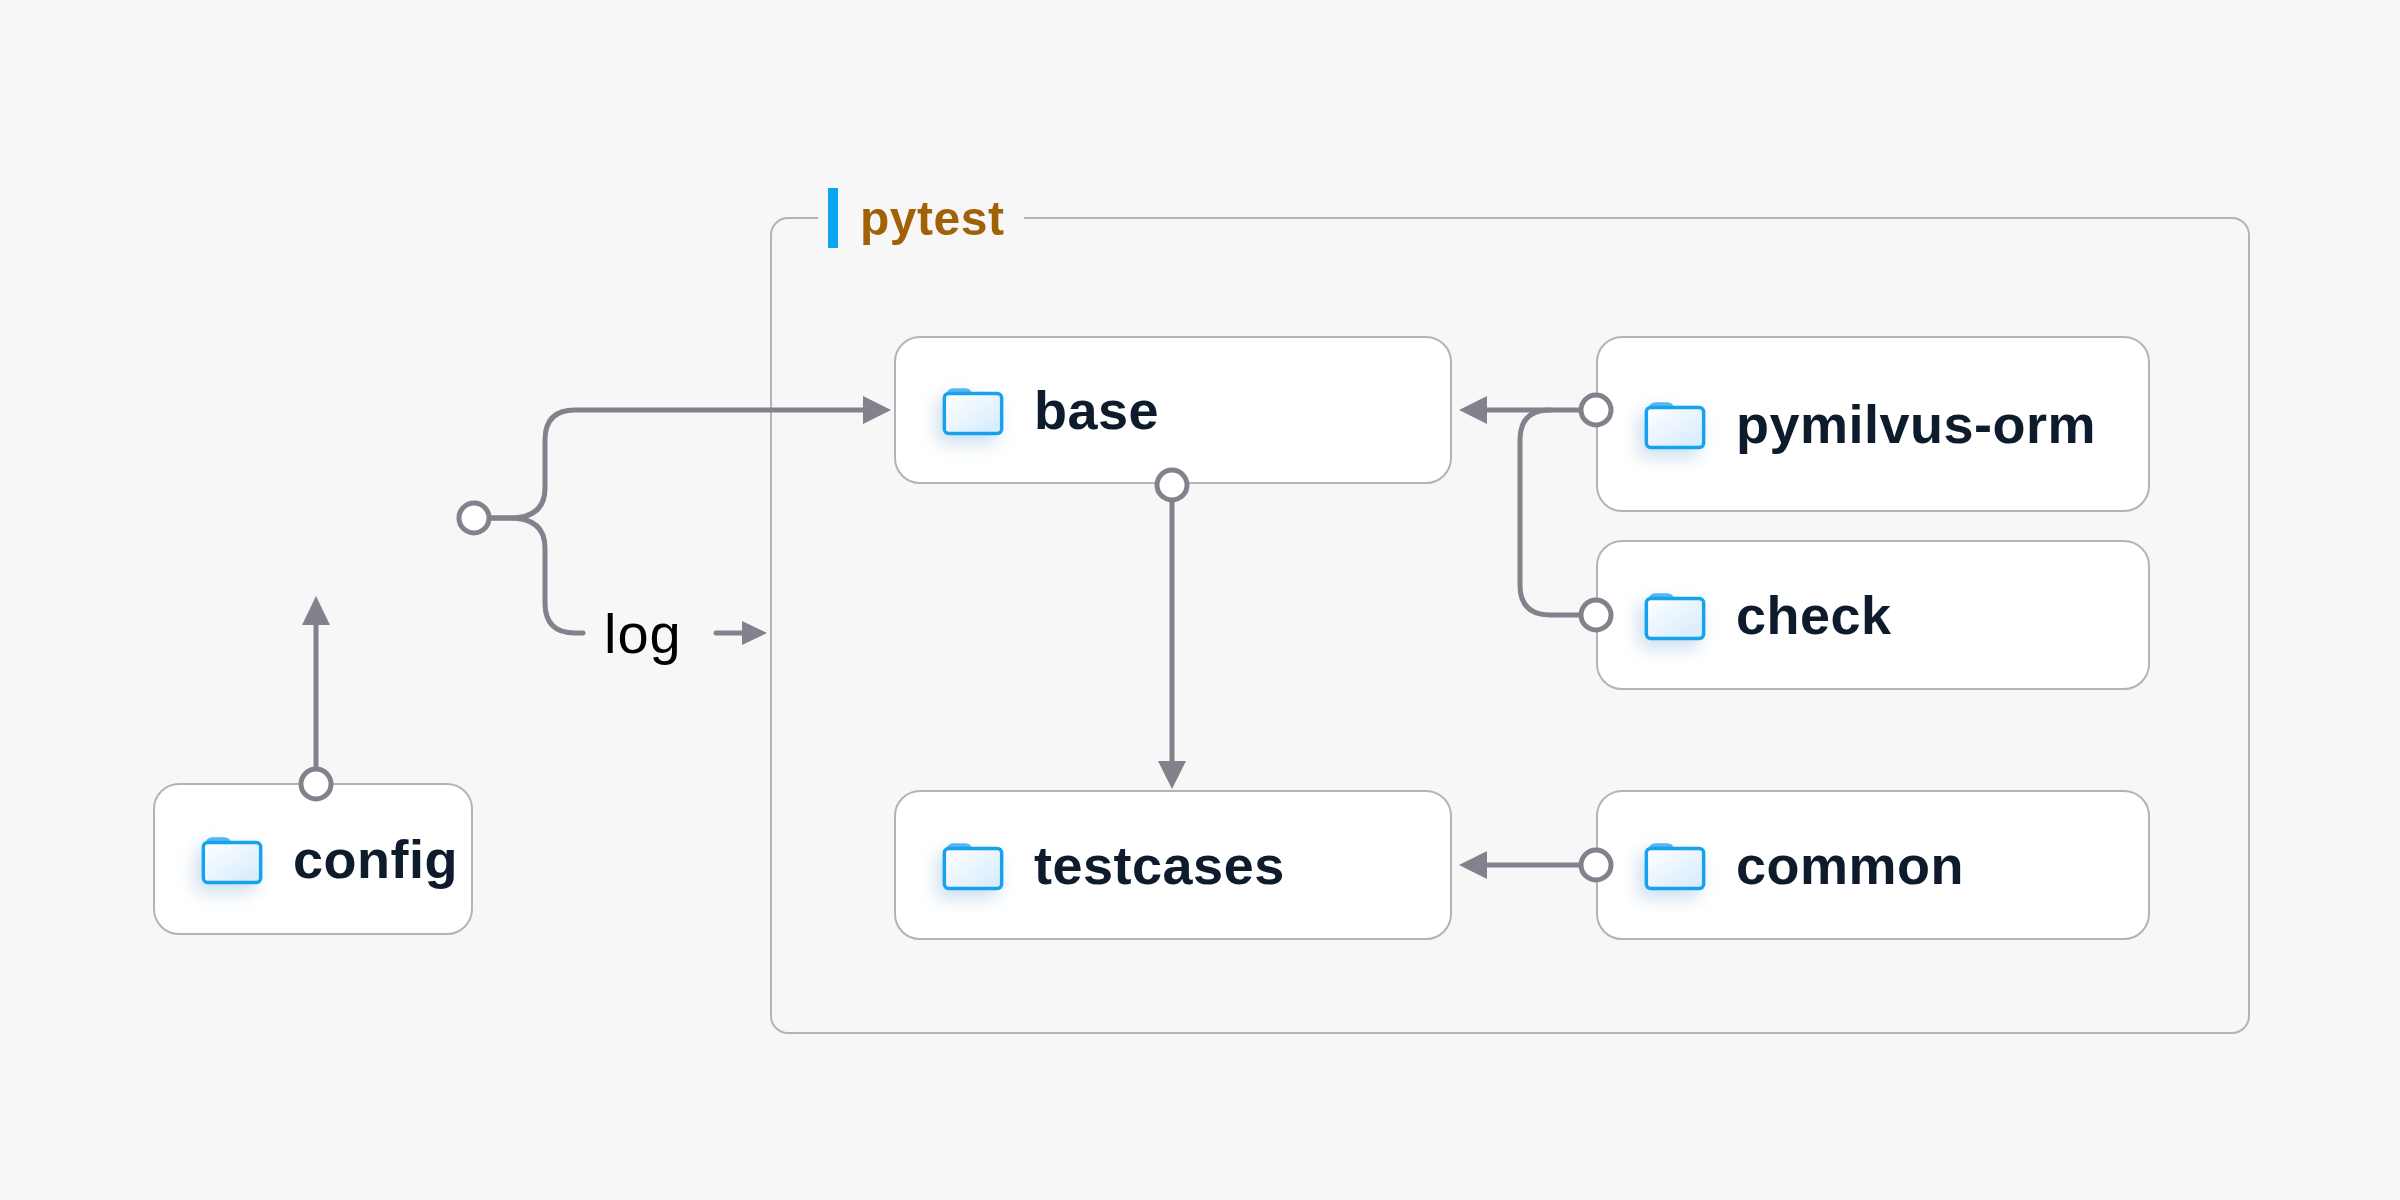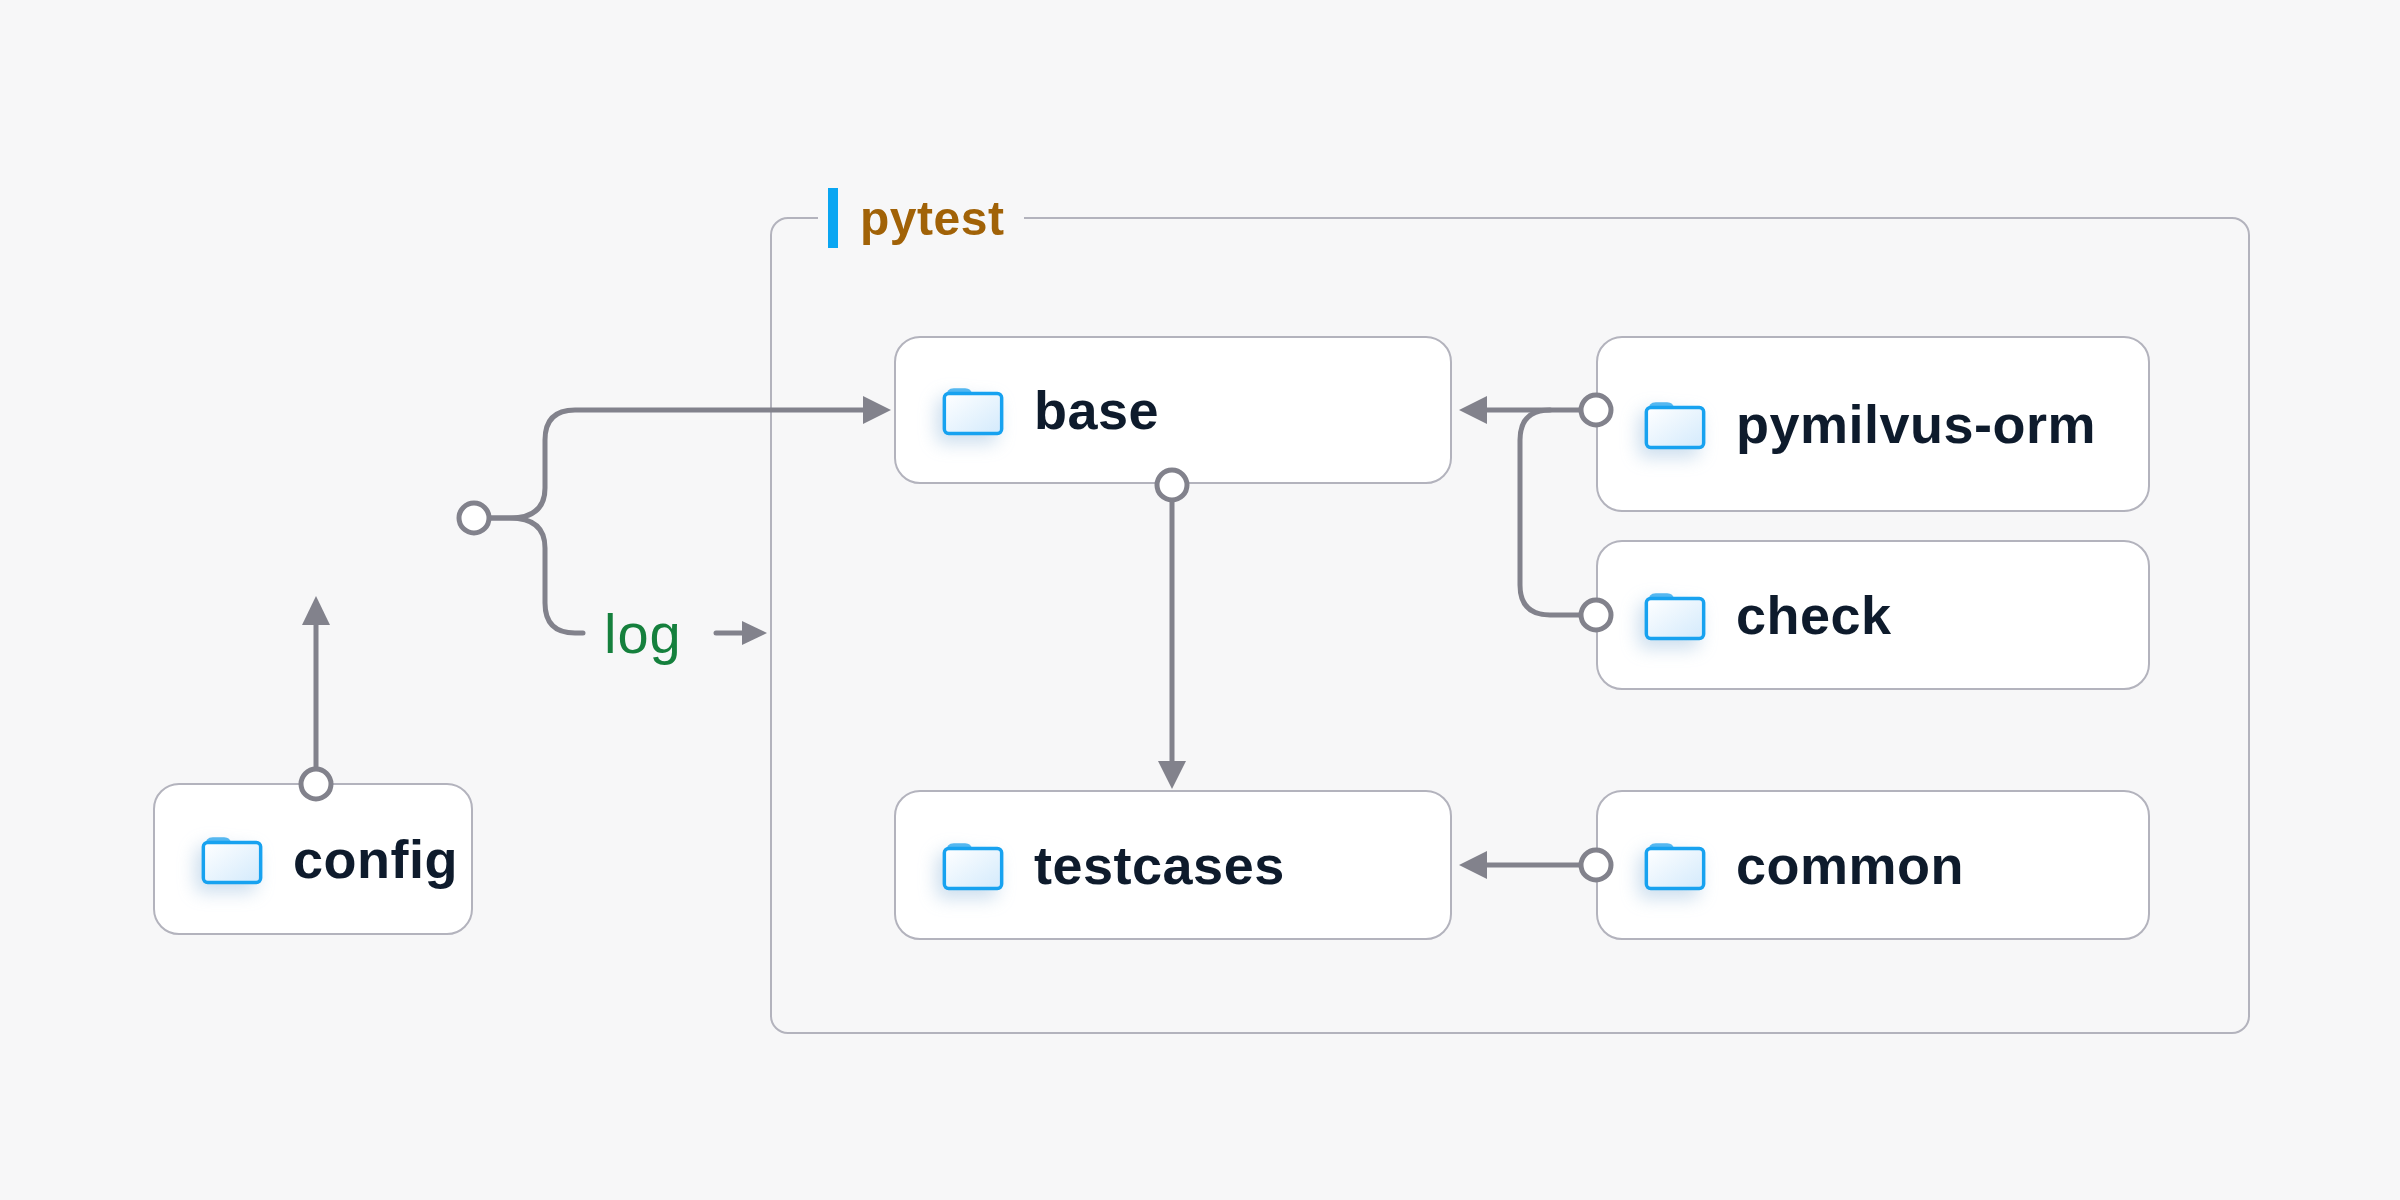--- a/index.html
+++ b/index.html
@@ -102,21 +102,21 @@
     stroke:#82828c;
     stroke-width:5;
   }
 
   .log-label{
     position:absolute;
     left:604px;
     top:601px;
     font-size:56px;
     font-weight:500;
-    color:#15803d;
+    color:#000000;
     letter-spacing:1px;
   }
 </style>
 </head>
 <body>
 
 <div class="canvas">
 
   <svg width="0" height="0" style="position:absolute" aria-hidden="true">
     <defs>

